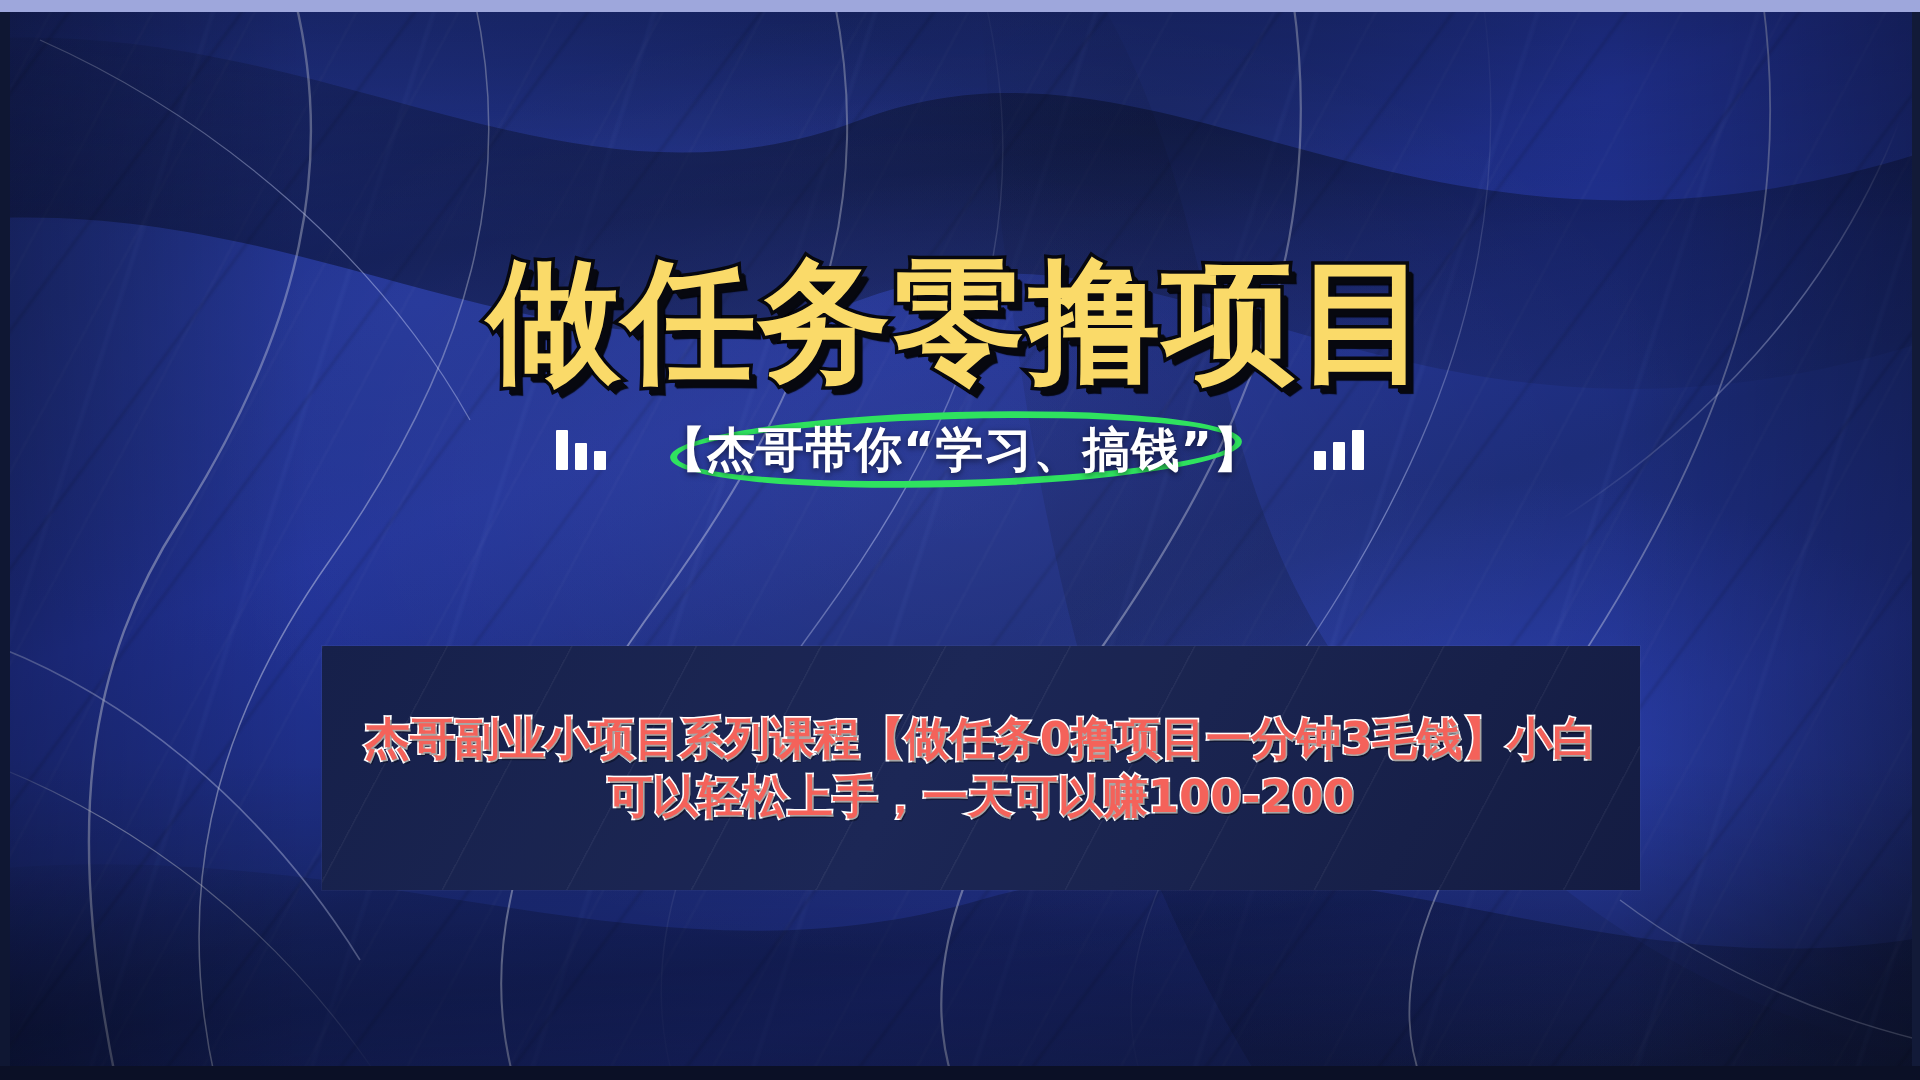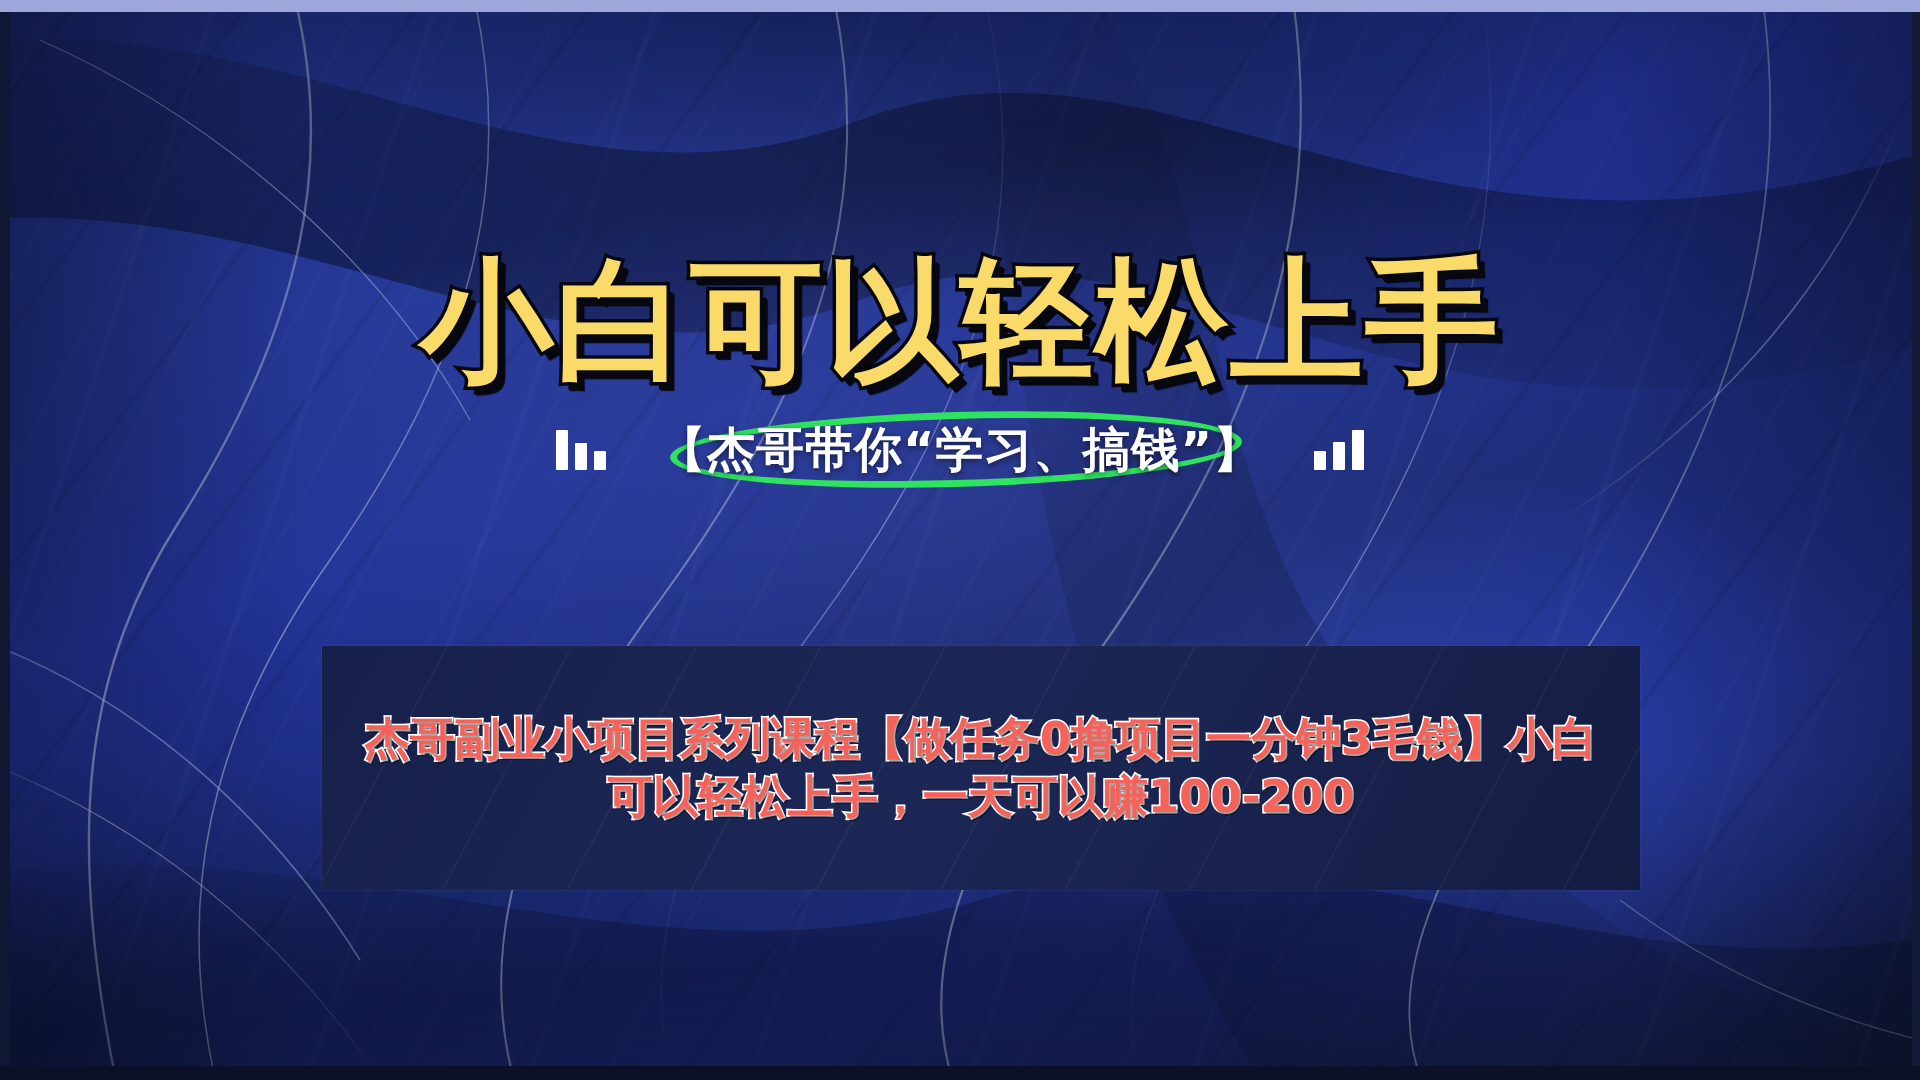--- a/index.html
+++ b/index.html
@@ -190,21 +190,21 @@
 
   <div class="bg-vig"></div>
 
   <div class="top-bar"></div>
   <div class="edge-l"></div>
   <div class="edge-r"></div>
   <div class="bottom-band"></div>
 
   <div class="content">
 
-    <div class="title">小白可以轻松上手</div>
+    <div class="title">做任务零撸项目</div>
 
     <div class="subtitle-row">
 
       <span class="bars desc">
         <i></i>
           <i></i>
           <i></i>
       </span>
 
       <span class="subtitle-wrap">

